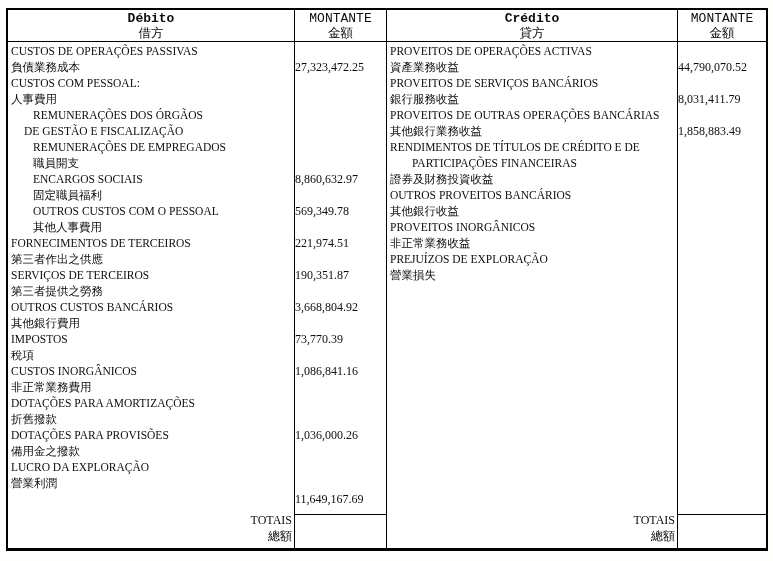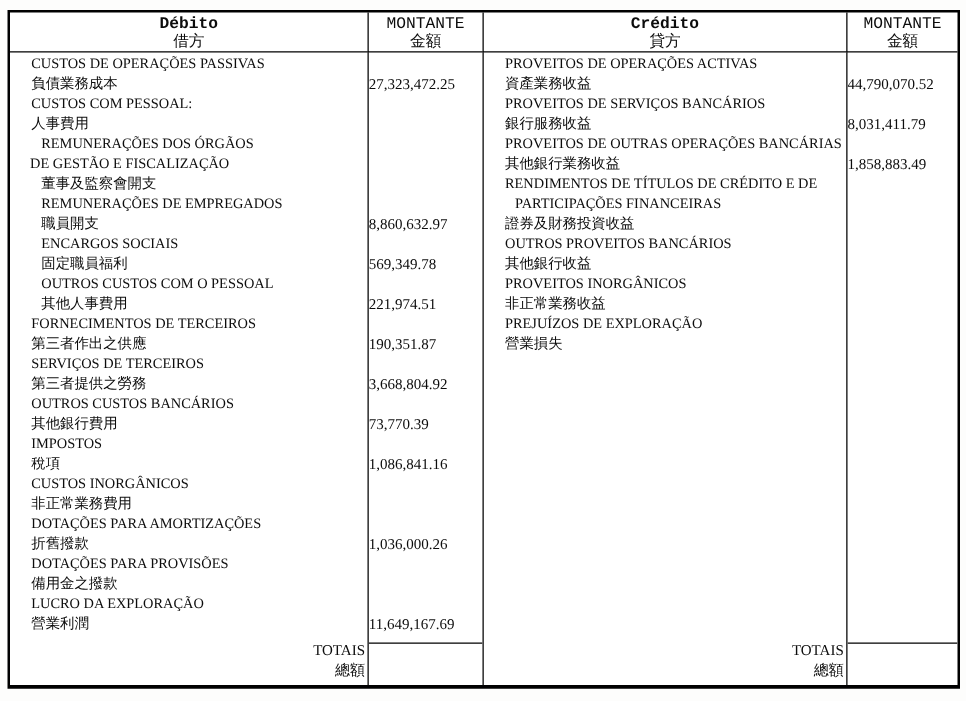--- a/index.html
+++ b/index.html
@@ -58,21 +58,21 @@
     flex-direction: column;
     padding-top: 1px;
   }
   .row {
     height: 16px;
     line-height: 16px;
     white-space: nowrap;
     flex: none;
     font-size: 11.5px;
   }
-  .label-col .row { padding-left: 17px; }
+  .label-col .row { padding-left: 3px; }
   .label-col .row.ind1 { padding-left: 25px; }
   .label-col .row.ind2 { padding-left: 16px; }
   .amt-col .row {
     padding-right: 4px;
     font-size: 12px;
   }
   .spacer { flex: 1 1 auto; }
   .totals-label {
     flex: none;
     height: 40px;
@@ -120,21 +120,20 @@
     </div>
 
     <div class="cell body label-col">
       <div>
           <div class="row ind0">CUSTOS DE OPERAÇÕES PASSIVAS</div>
           <div class="row ind0">負債業務成本</div>
           <div class="row ind0">CUSTOS COM PESSOAL:</div>
           <div class="row ind0">人事費用</div>
           <div class="row ind1">REMUNERAÇÕES DOS ÓRGÃOS</div>
           <div class="row ind2">DE GESTÃO E FISCALIZAÇÃO</div>
-          <div class="row ind1">董事及監察會開支</div>
           <div class="row ind1">REMUNERAÇÕES DE EMPREGADOS</div>
           <div class="row ind1">職員開支</div>
           <div class="row ind1">ENCARGOS SOCIAIS</div>
           <div class="row ind1">固定職員福利</div>
           <div class="row ind1">OUTROS CUSTOS COM O PESSOAL</div>
           <div class="row ind1">其他人事費用</div>
           <div class="row ind0">FORNECIMENTOS DE TERCEIROS</div>
           <div class="row ind0">第三者作出之供應</div>
           <div class="row ind0">SERVIÇOS DE TERCEIROS</div>
           <div class="row ind0">第三者提供之勞務</div>

